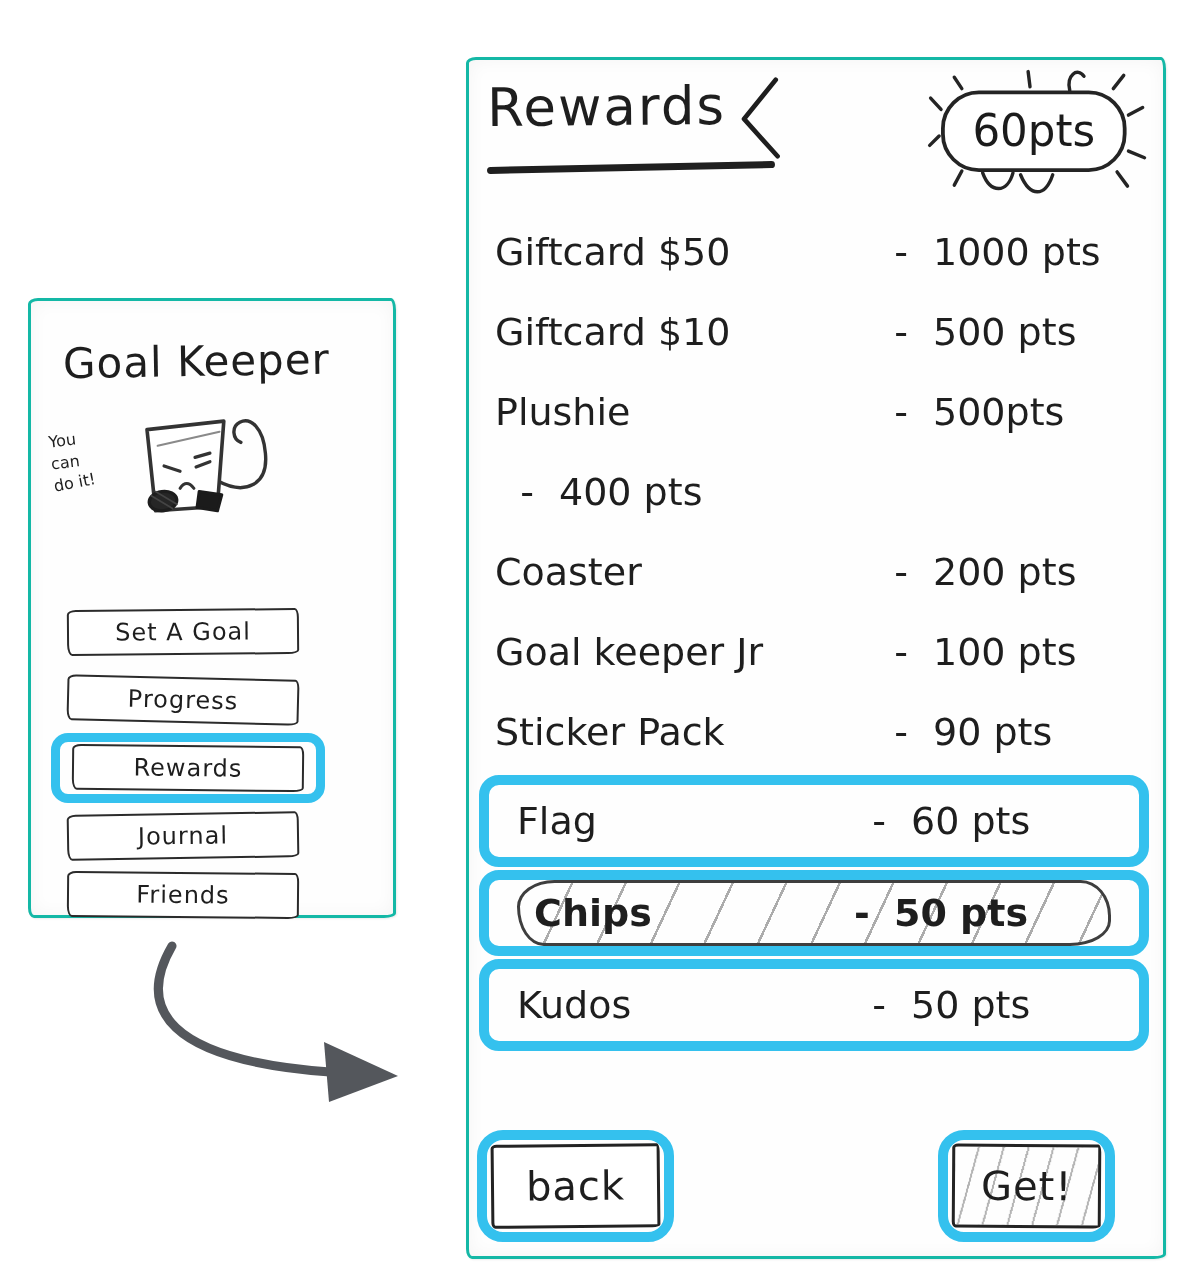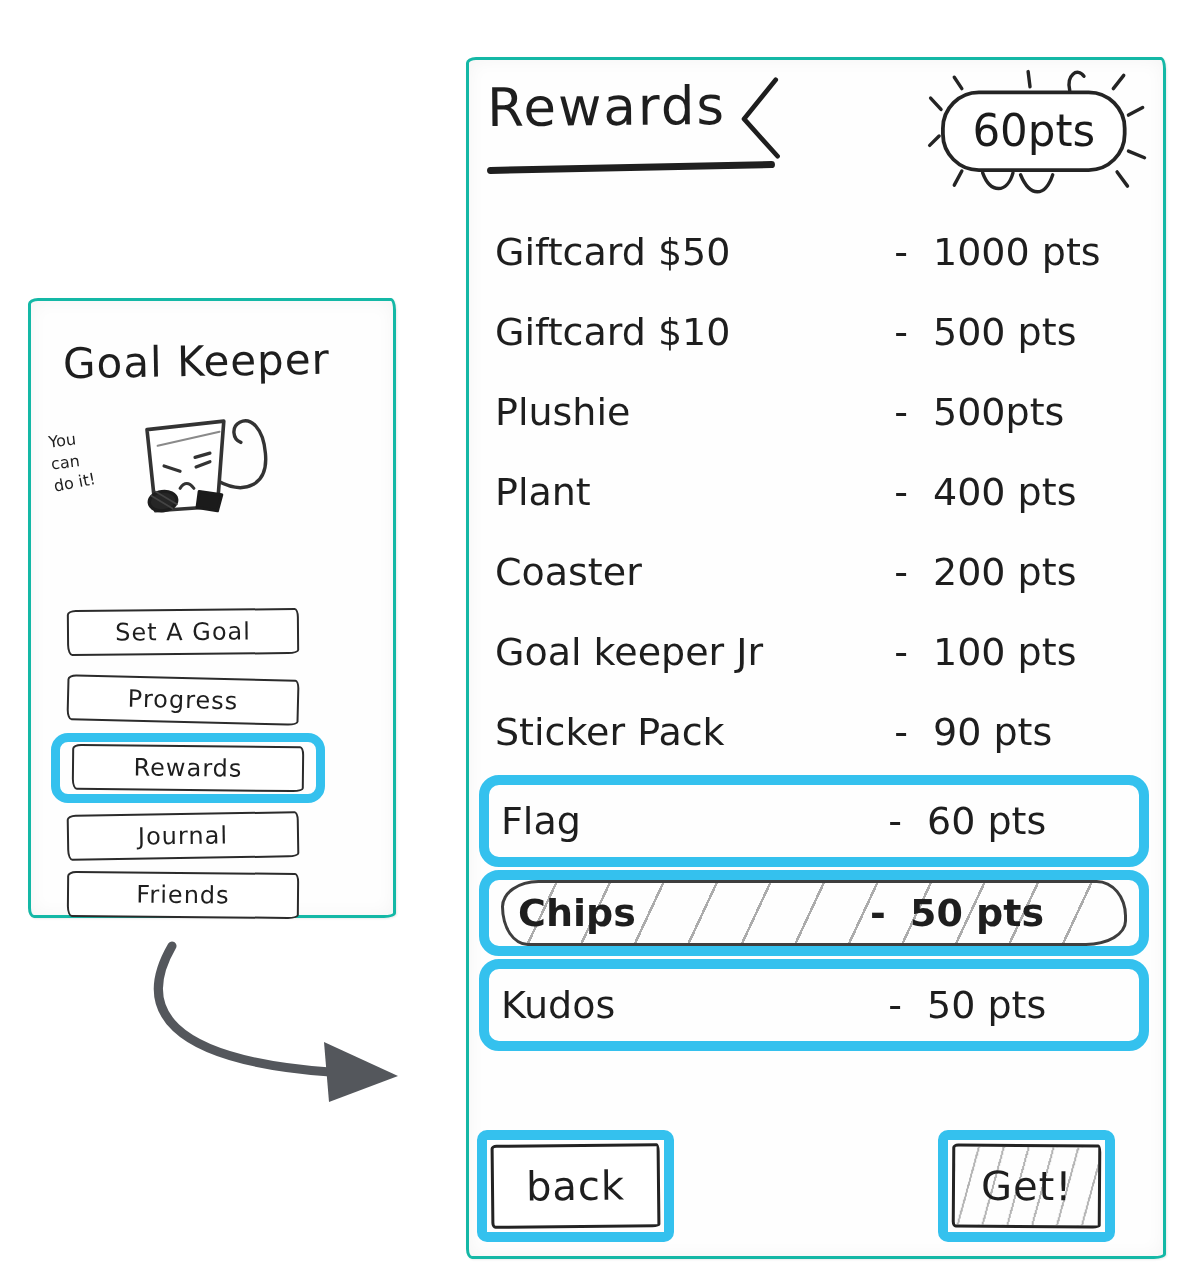--- a/index.html
+++ b/index.html
@@ -40,30 +40,30 @@
   .screen-title-wrap{position:absolute;left:18px;top:16px;}
   .screen-title{font-size:53px;display:inline-block;vertical-align:top;letter-spacing:2px;transform:rotate(-.5deg);}
   .title-chevron{display:inline-block;width:46px;height:84px;margin-left:4px;vertical-align:top;}
   .title-underline{width:288px;height:7px;background:#1f1f1f;margin-top:4px;border-radius:4px;transform:rotate(-1.2deg);}
   .points-badge{position:absolute;right:10px;top:4px;width:228px;height:142px;}
   .reward-list{position:absolute;left:0;right:4px;top:152px;padding:0 26px;}
   .row{display:flex;align-items:center;height:80px;font-size:38px;white-space:nowrap;}
   .rname{flex:1;overflow:hidden;}
   .rdash{width:64px;text-align:center;}
   .rpts{width:200px;}
-  .row-hotspot{margin:3px -16px;padding:0 12px;border-radius:20px;}
+  .row-hotspot{margin:3px -16px;padding:0 28px;border-radius:20px;}
   .row-hotspot .row{height:72px;}
   .chip-rect{
     border:3px solid #3e3e3e;border-radius:42px 34px 46px 30px / 30px 40px 28px 44px;
     height:66px;display:flex;align-items:center;padding:0 14px;box-sizing:border-box;
     background:repeating-linear-gradient(115deg, transparent 0 46px, rgba(90,90,90,.5) 46px 48.5px);
   }
   .chip-rect .row{flex:1;height:60px;font-weight:bold;}
   .action-bar{position:absolute;left:0;right:0;bottom:14px;display:flex;justify-content:space-between;padding:0 48px 0 8px;}
-  .btn-hotspot{border-radius:10px;padding:4px;}
+  .btn-hotspot{border-radius:26px;padding:4px;}
   .action-btn{
     font-size:40px;letter-spacing:1px;border:3.5px solid #232323;background:#fff;
     border-radius:6px 3px 8px 4px / 4px 8px 3px 6px;
     padding:16px 32px;display:flex;align-items:center;justify-content:center;
   }
   .action-btn.hatched{
     background:repeating-linear-gradient(105deg, transparent 0 22px, rgba(90,90,90,.45) 22px 24px);
     padding:16px 26px;
   }
 </style>
@@ -170,21 +170,20 @@
         <span class="rpts">500 pts</span>
       </div>
 
       <div class="row">
         <span class="rname">Plushie</span>
         <span class="rdash">-</span>
         <span class="rpts">500pts</span>
       </div>
 
       <div class="row">
-        <span class="rname">Plant</span>
         <span class="rdash">-</span>
         <span class="rpts">400 pts</span>
       </div>
 
       <div class="row">
         <span class="rname">Coaster</span>
         <span class="rdash">-</span>
         <span class="rpts">200 pts</span>
       </div>
 

